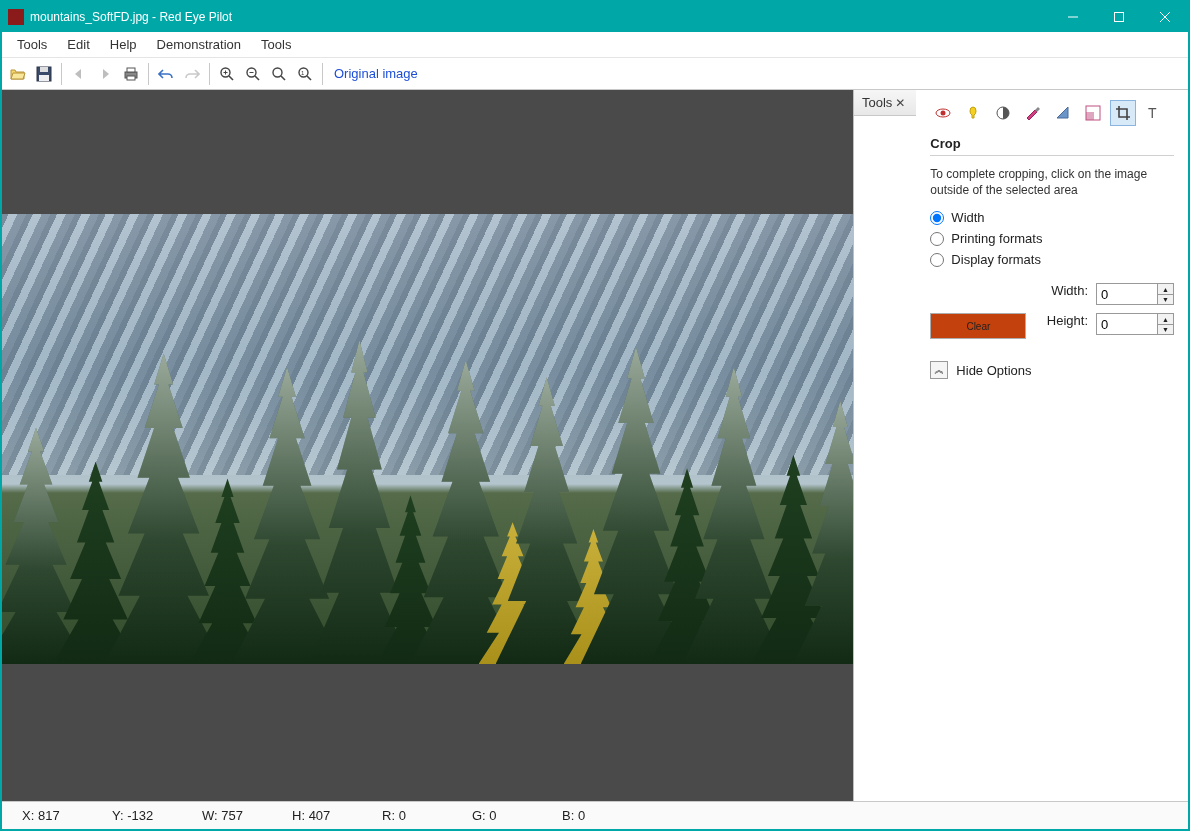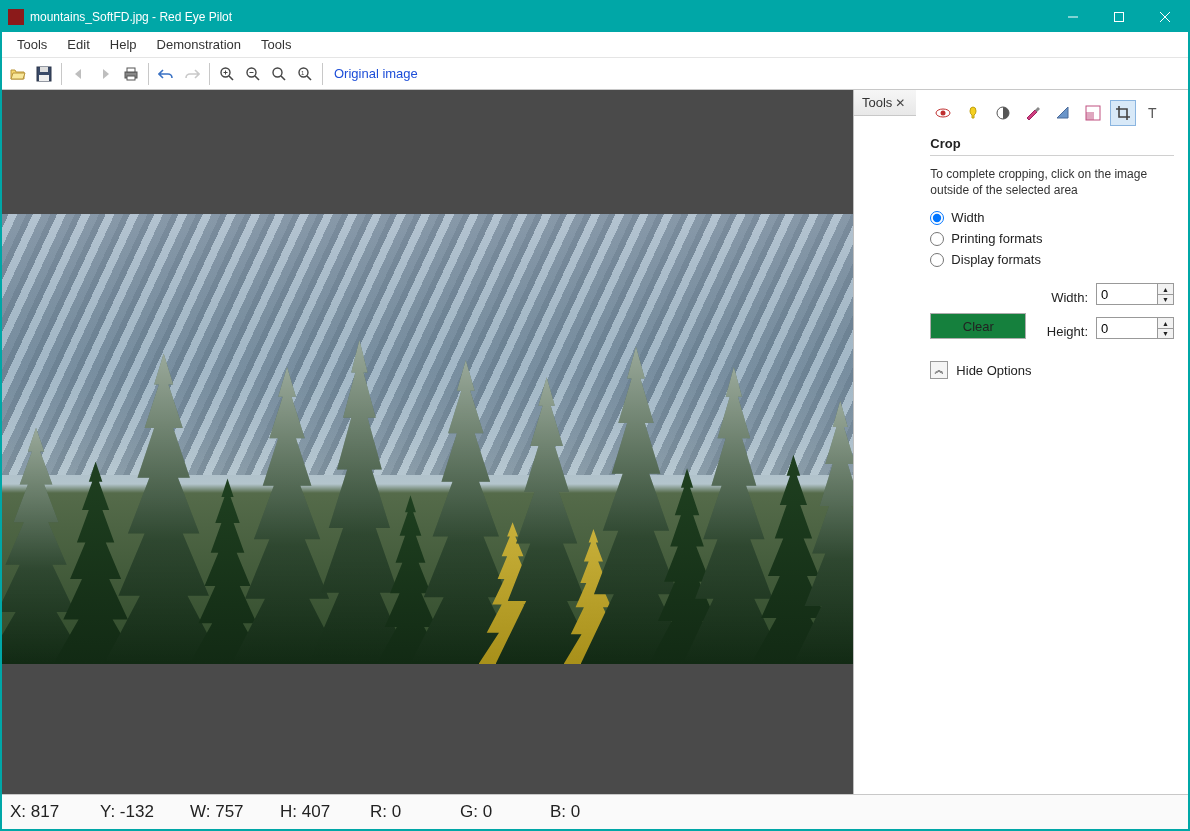--- a/index.html
+++ b/index.html
@@ -19,42 +19,42 @@
 .canvas-area { flex: 1; background: #4a4a4a; position: relative; display: flex; flex-direction: column; }
 .canvas-pad-top { height: 124px; background: #4a4a4a; }
 .canvas-image { flex: 0 0 450px; position: relative; overflow: hidden; }
 .sky { position: absolute; inset: 0; background: linear-gradient(180deg, #5a7a96 0%, #7a95a8 25%, #9cb1bf 45%, #b4c5cd 60%, #556b4a 62%, #2f4a2a 100%); }
 .mtn-overlay { position: absolute; top: 0; left: 0; right: 0; height: 58%; background: repeating-linear-gradient(115deg, rgba(30,50,70,0.35) 0 6px, rgba(200,215,225,0.25) 6px 14px, rgba(50,70,90,0.3) 14px 22px), linear-gradient(180deg, rgba(255,255,255,0.5) 0%, rgba(180,200,215,0.3) 60%, transparent 100%); }
 .trees { position: absolute; left: 0; right: 0; bottom: 0; height: 75%; }
 .tree { position: absolute; bottom: 0; background: linear-gradient(180deg, #1f4020 0%, #122a14 100%); clip-path: polygon(50% 0%, 58% 10%, 54% 10%, 66% 24%, 58% 24%, 72% 40%, 62% 40%, 80% 58%, 66% 58%, 88% 78%, 70% 78%, 100% 100%, 0% 100%, 30% 78%, 12% 78%, 34% 58%, 20% 58%, 38% 40%, 28% 40%, 42% 24%, 34% 24%, 46% 10%, 42% 10%); }
 .tree.frosted::after { content: ""; position: absolute; inset: 0; background: linear-gradient(180deg, rgba(255,255,255,0.55) 0%, rgba(255,255,255,0.1) 60%, transparent 100%); }
 .tree.gold { background: linear-gradient(180deg, #c8b03a 0%, #a8901a 100%); }
 .canvas-pad-bottom { flex: 1; background: #4a4a4a; }
-.statusbar { height: 35px; border-top: 1px solid #c8c8c8; display: flex; align-items: center; padding: 0 8px; font-size: 17px; color: #222; background: #fafafa; }
+.statusbar { height: 28px; border-top: 1px solid #c8c8c8; display: flex; align-items: center; padding: 0 20px; font-size: 13px; color: #222; background: #fafafa; }
 .statusbar .sb-item { width: 90px; }
 .tools-panel { width: 335px; border-left: 1px solid #bfbfbf; display: flex; background: #fff; }
 .tools-header { height: 26px; background: linear-gradient(#f6f6f6, #e8e8e8); border-bottom: 1px solid #c8c8c8; display: flex; align-items: center; padding: 0 8px; font-size: 13px; color: #333; }
 .tools-header .close-x { margin-left: auto; width: 16px; height: 16px; display: flex; align-items: center; justify-content: center; font-size: 12px; color: #444; }
 .tools-body { padding: 10px 14px; font-size: 13px; color: #222; }
 .tool-icons { display: flex; gap: 4px; margin-bottom: 10px; align-items: center; }
 .tool-icon { width: 26px; height: 26px; display: flex; align-items: center; justify-content: center; border: 1px solid transparent; }
 .tool-icon.active { border: 1px solid #8ab5e0; background: #d8e9f8; }
 .section-title { font-weight: bold; font-size: 13px; border-bottom: 1px solid #d0d0d0; padding-bottom: 4px; margin-bottom: 10px; }
 .desc { font-size: 12px; color: #333; margin-bottom: 12px; line-height: 1.35; }
 .radio-row { display: flex; align-items: center; gap: 7px; margin-bottom: 6px; font-size: 13px; }
 .radio-row input { width: 14px; height: 14px; }
 .dims { margin-top: 16px; }
-.dim-row { display: flex; align-items: flex-end; justify-content: flex-end; gap: 8px; margin-bottom: 8px; }
+.dim-row { display: flex; align-items: flex-start; justify-content: flex-end; gap: 8px; margin-bottom: 8px; }
 .dim-row label { font-size: 13px; }
 .spinner { width: 78px; height: 22px; border: 1px solid #999; display: flex; }
 .spinner input { flex: 1; border: none; padding: 0 4px; font-size: 13px; min-width: 0; }
 .spinner .spin-btns { width: 16px; display: flex; flex-direction: column; border-left: 1px solid #999; }
 .spinner .spin-btns div { flex: 1; display: flex; align-items: center; justify-content: center; font-size: 7px; background: #f2f2f2; line-height: 1; }
 .spinner .spin-btns div:first-child { border-bottom: 1px solid #999; }
-.clear-btn { width: 96px; height: 26px; border: 1px solid #adadad; background: #15803d; font-size: 13px; display: flex; align-items: center; justify-content: center; }
+.clear-btn { width: 96px; height: 26px; border: 1px solid #adadad; background: #c2410c; font-size: 10px; display: flex; align-items: center; justify-content: center; }
 .hide-opt { display: flex; align-items: center; gap: 8px; margin-top: 22px; font-size: 13px; }
 .hide-opt .chev-box { width: 18px; height: 18px; border: 1px solid #999; display: flex; align-items: center; justify-content: center; font-size: 10px; background: #f5f5f5; }
 svg { display: block; }
 </style>
 </head>
 <body>
 
 <div class="window">
 
   <div class="titlebar">

